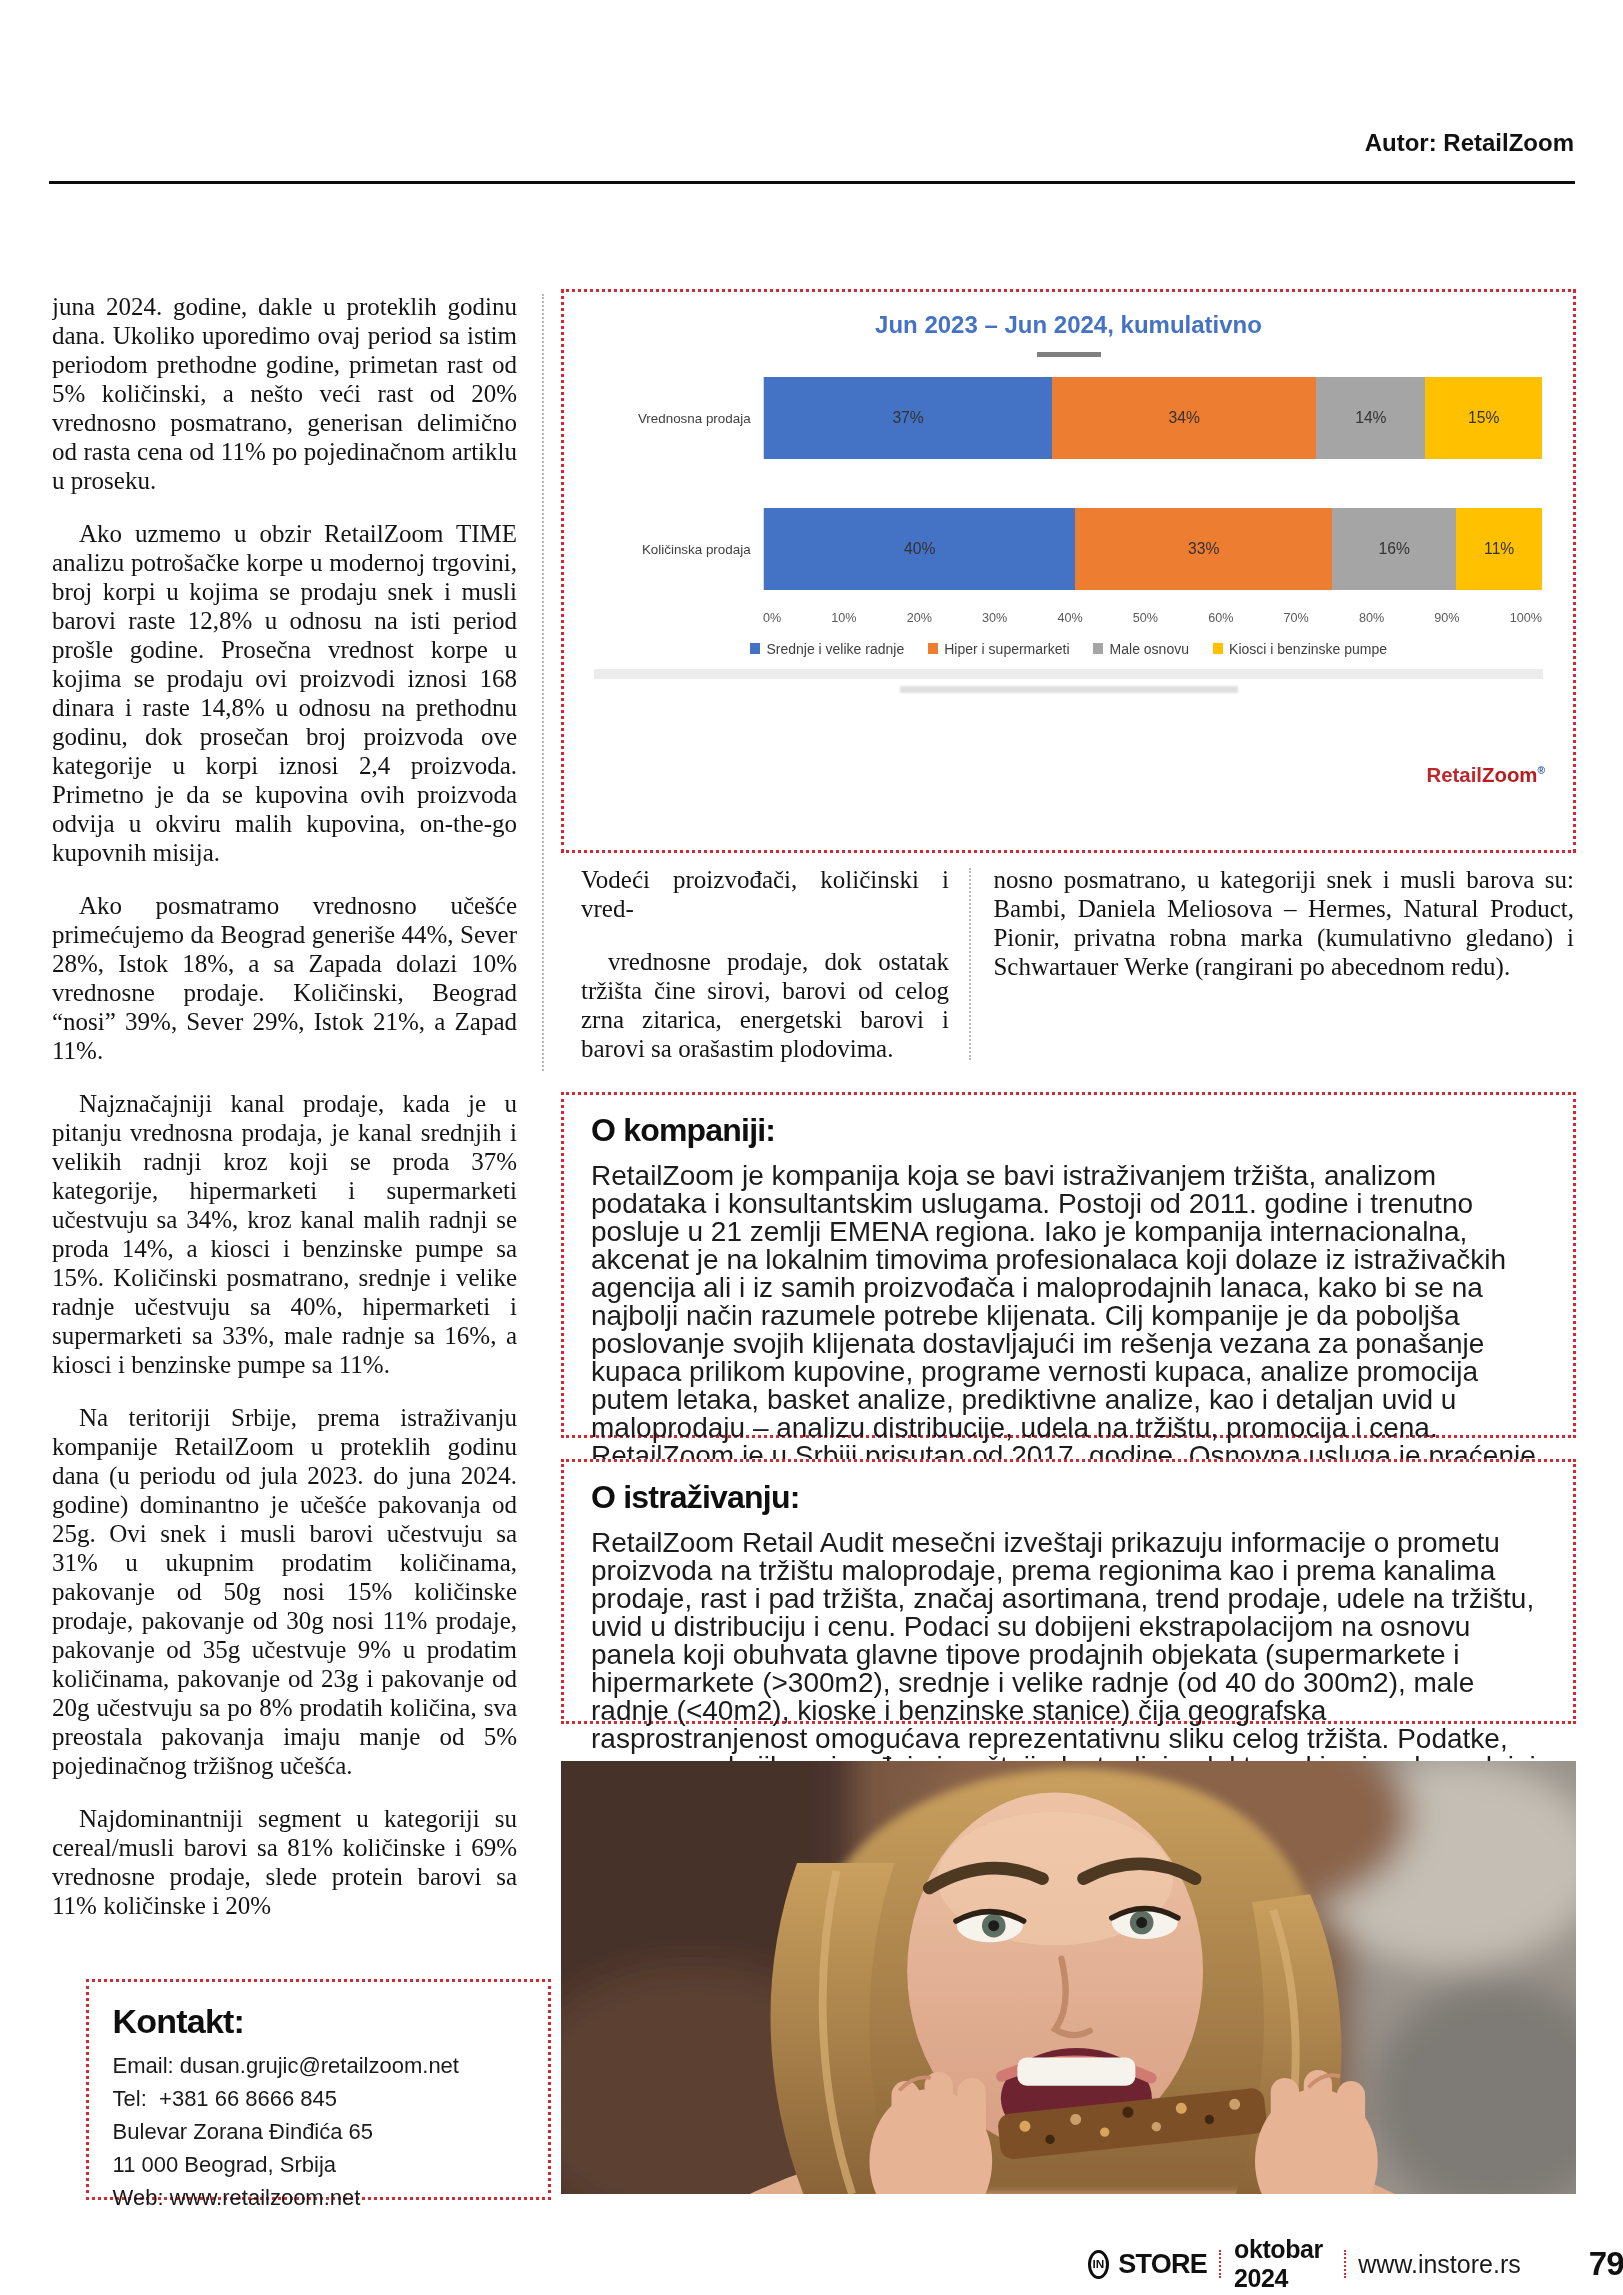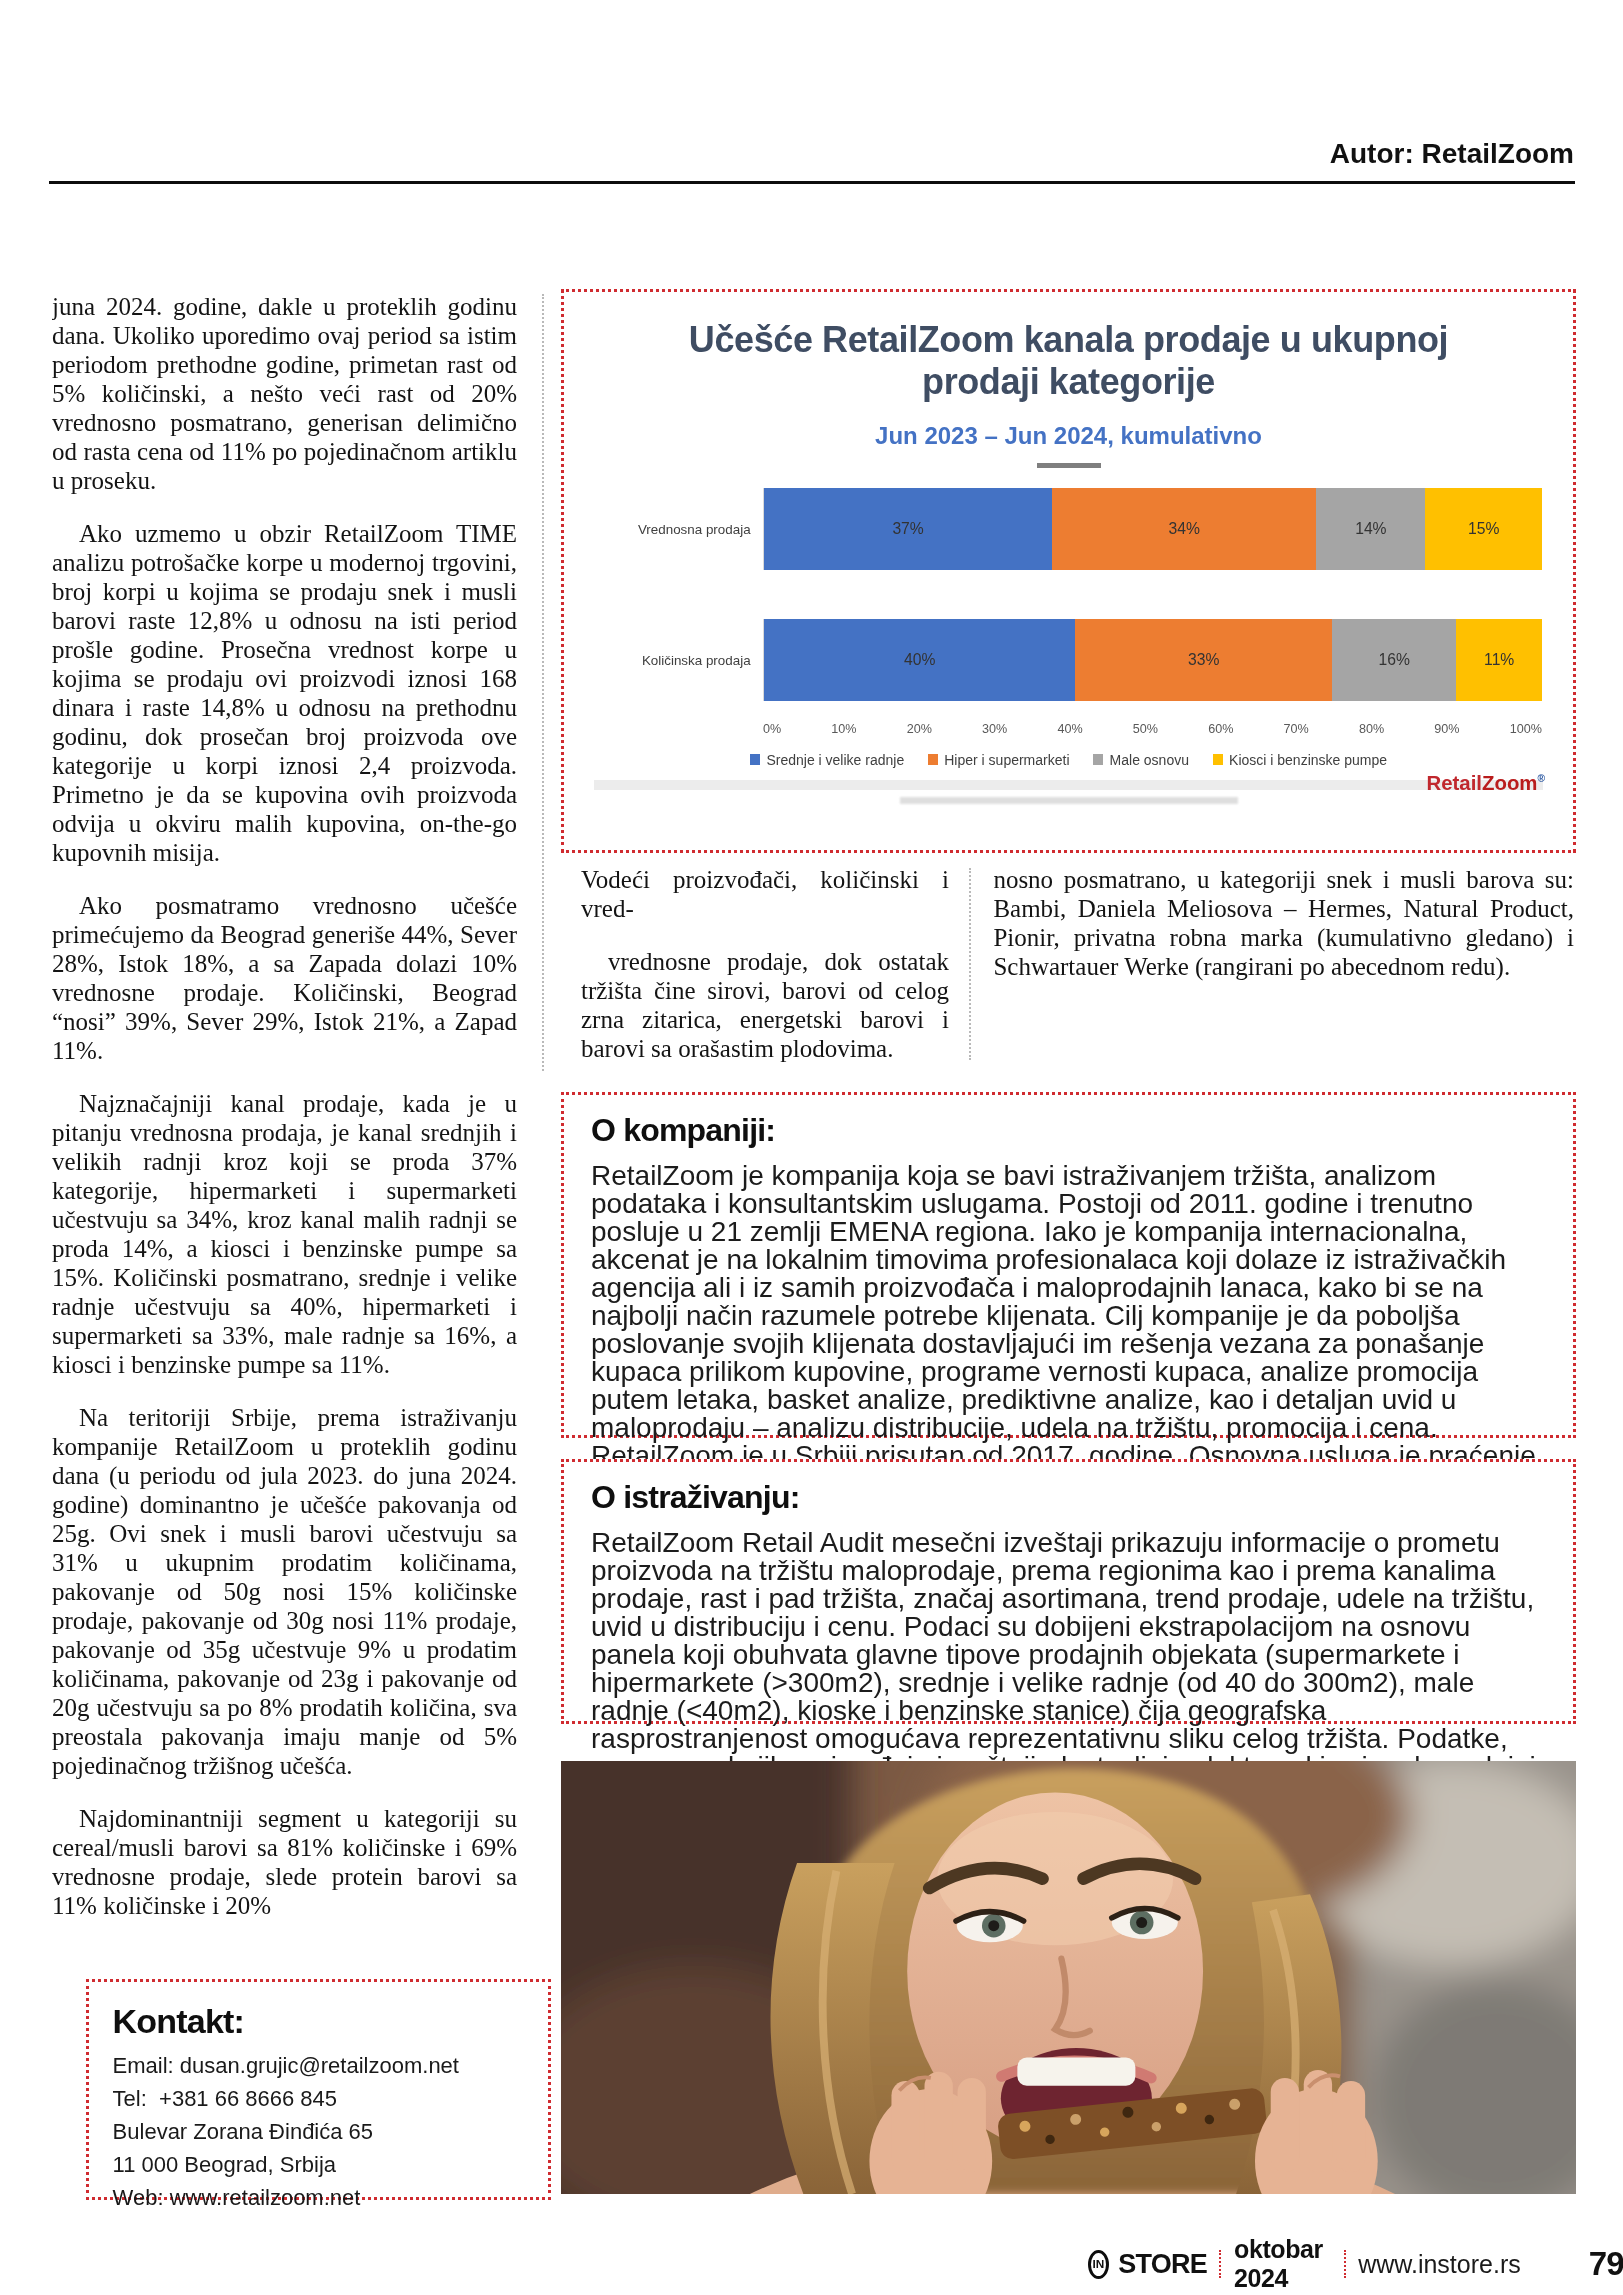--- a/index.html
+++ b/index.html
@@ -1,21 +1,21 @@
 <!DOCTYPE html>
 <html lang="sr-Latn" style="font-size:12.6px"><head>
 <meta charset="utf-8">
 <style>
   html,body{margin:0;padding:0;background:#9a9a9a;}
   .page{position:relative;width:1623px;height:2295px;background:#ffffff;overflow:hidden;
         font-family:"Liberation Serif", serif;color:#141414;}
 
   
-  .author{position:absolute;top:138px;right:49px;font-family:"Liberation Sans",sans-serif;
-          font-weight:bold;font-size:28px;color:#111;}
+  .author{position:absolute;top:129px;right:49px;font-family:"Liberation Sans",sans-serif;
+          font-weight:bold;font-size:24px;color:#111;}
   .top-rule{position:absolute;top:181px;left:49px;width:1526px;height:3.1px;background:#0d0d0d;}
 
   
   .serif-col p{margin:0;font-size:25px;line-height:29px;text-align:justify;}
   .serif-col p + p{margin-top:24px;text-indent:27px;}
 
   .left-col{position:absolute;left:52px;top:292px;width:465px;height:1665px;overflow:hidden;}
 
   .v-divider-main{position:absolute;left:542px;top:294px;height:777px;border-left:2.4px dotted #b9b9b9;}
 
@@ -99,21 +99,20 @@
     <p>Ako posmatramo vrednosno učešće primećujemo da Beograd generiše 44%, Sever 28%, Istok 18%, a sa Zapada dolazi 10% vrednosne prodaje. Količinski, Beograd “nosi” 39%, Sever 29%, Istok 21%, a Zapad 11%.</p>
     <p>Najznačajniji kanal prodaje, kada je u pitanju vrednosna prodaja, je kanal srednjih i velikih radnji kroz koji se proda 37% kategorije, hipermarketi i supermarketi učestvuju sa 34%, kroz kanal malih radnji se proda 14%, a kiosci i benzinske pumpe sa 15%. Količinski posmatrano, srednje i velike radnje učestvuju sa 40%, hipermarketi i supermarketi sa 33%, male radnje sa 16%, a kiosci i benzinske pumpe sa 11%.</p>
     <p>Na teritoriji Srbije, prema istraživanju kompanije RetailZoom u proteklih godinu dana (u periodu od jula 2023. do juna 2024. godine) dominantno je učešće pakovanja od 25g. Ovi snek i musli barovi učestvuju sa 31% u ukupnim prodatim količinama, pakovanje od 50g nosi 15% količinske prodaje, pakovanje od 30g nosi 11% prodaje, pakovanje od 35g učestvuje 9% u prodatim količinama, pakovanje od 23g i pakovanje od 20g učestvuju sa po 8% prodatih količina, sva preostala pakovanja imaju manje od 5% pojedinačnog tržišnog učešća.</p>
     <p>Najdominantniji segment u kategoriji su cereal/musli barovi sa 81% količinske i 69% vrednosne prodaje, slede protein barovi sa 11% količinske i 20%</p>
   </div>
 
   <div class="v-divider-main"></div>
 
   <div class="chart-box">
     <div class="chart-inner">
-      <div class="chart-title">Učešće RetailZoom kanala prodaje u ukupnoj prodaji kategorije</div>
       <div class="chart-subtitle">Jun 2023 – Jun 2024, kumulativno</div>
       <div class="chart-dash"></div>
       <div class="plot" id="bars">
           <div class="bar-row">
             <div class="bar-label">Vrednosna prodaja</div>
             <div class="bar-track">
               <div class="bar-seg" style="width: 37%; background: rgb(68, 114, 196);">
                 <span>37%</span>
               </div>
               <div class="bar-seg" style="width: 34%; background: rgb(237, 125, 49);">

